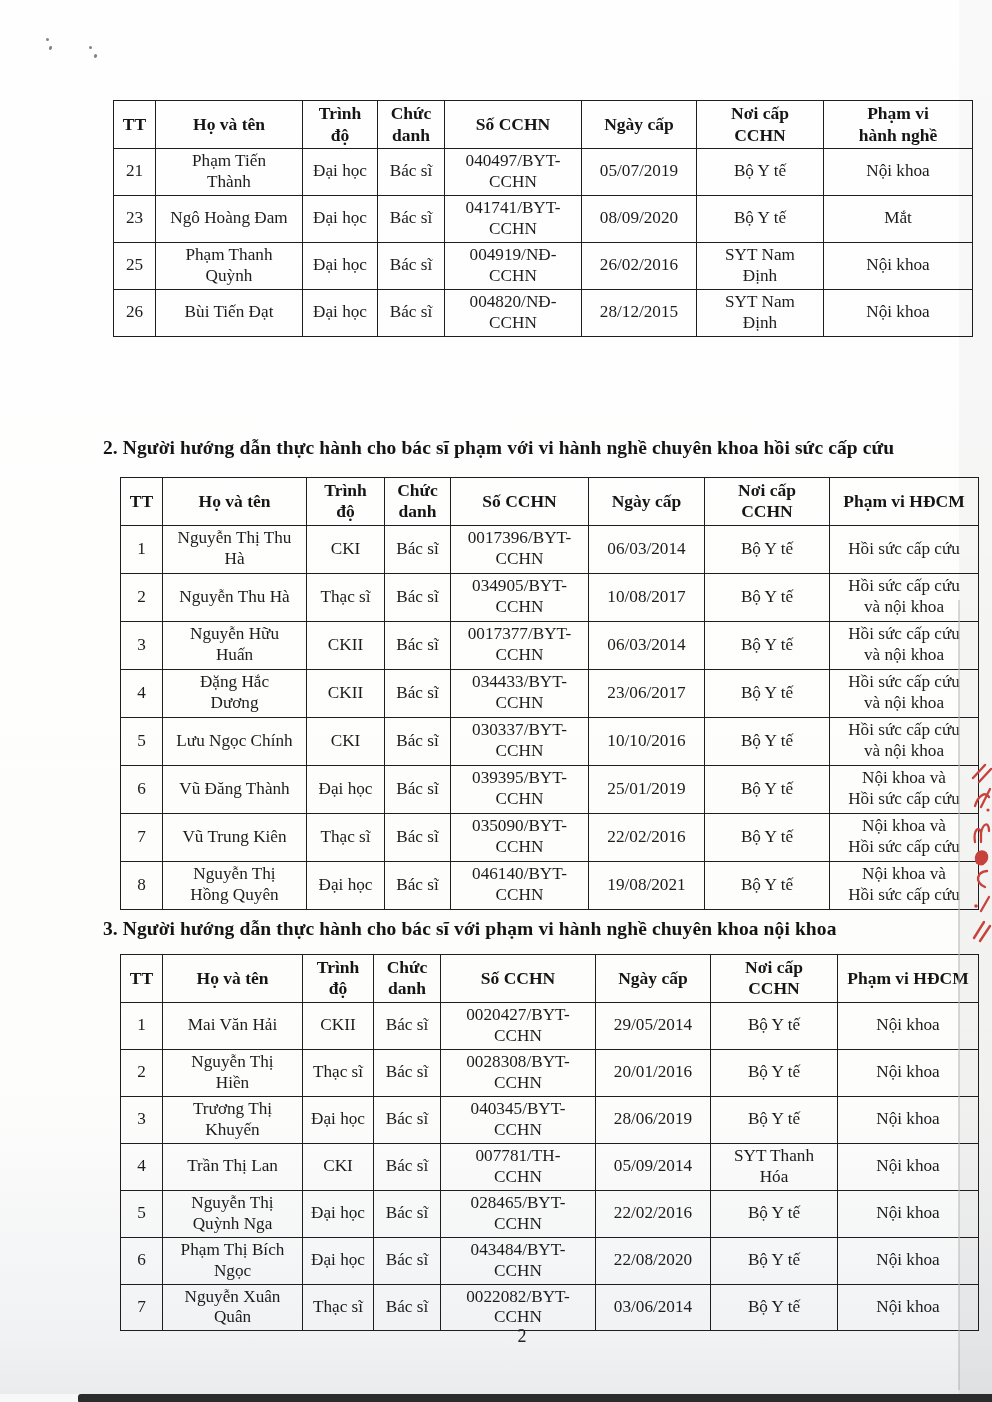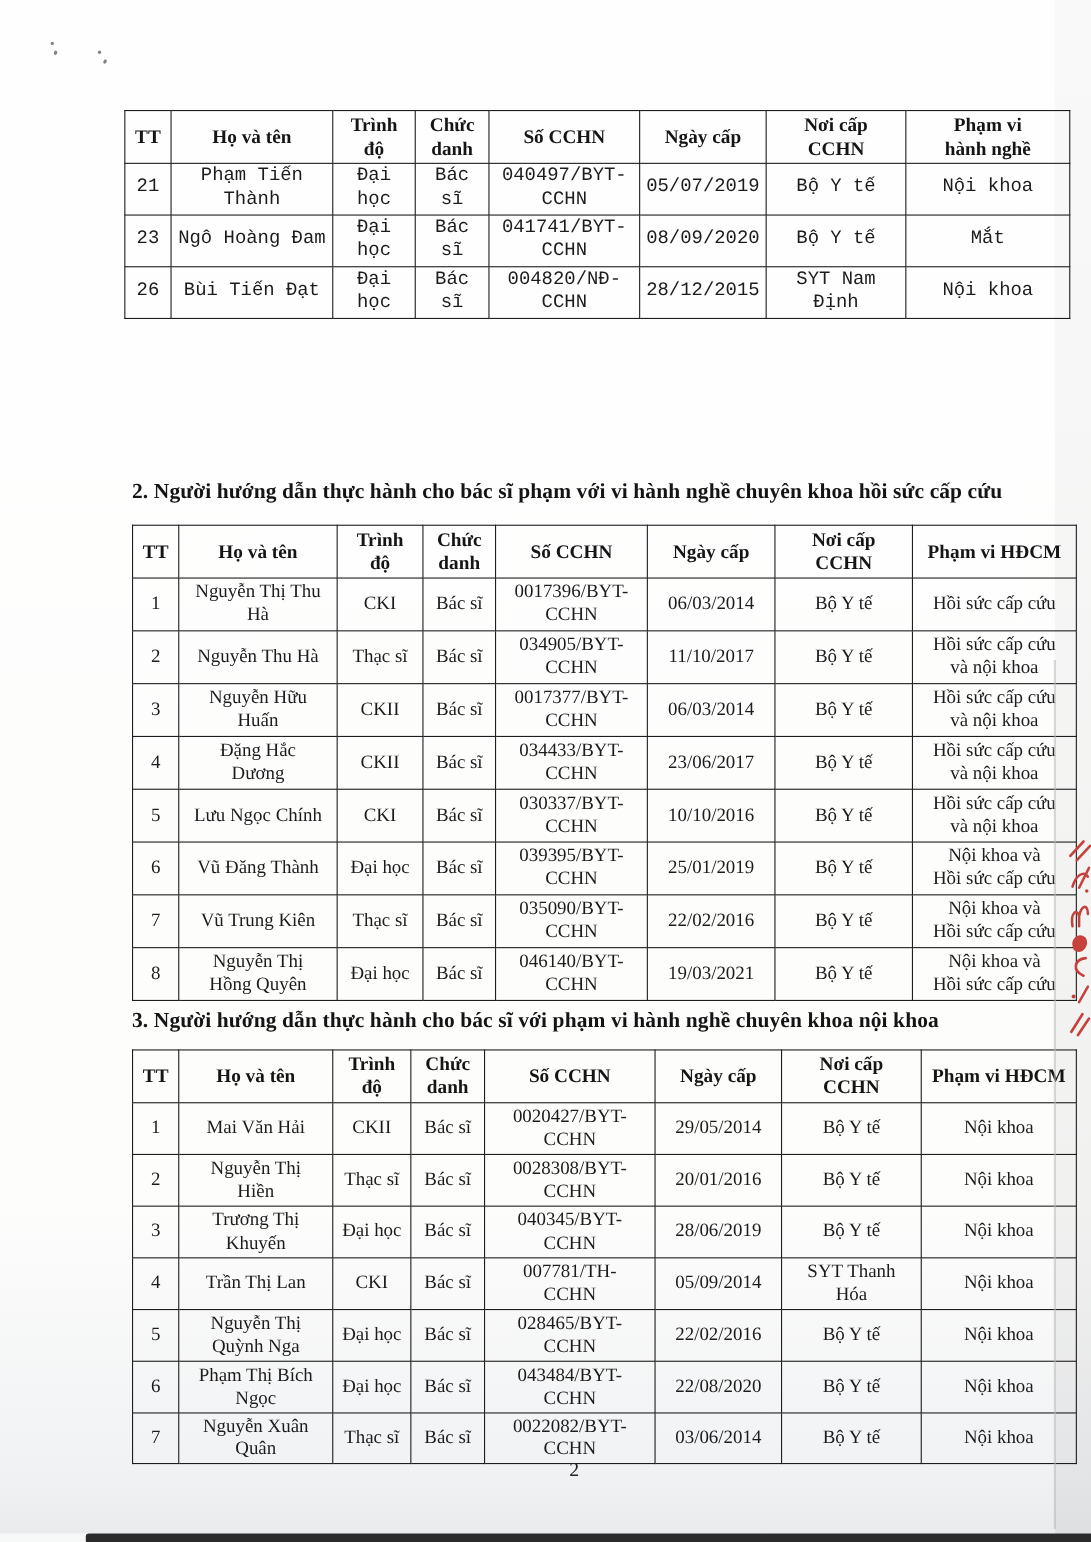--- a/index.html
+++ b/index.html
@@ -22,21 +22,21 @@
     white-space:pre-line;
     padding:2px 3px;
     line-height:1.22;
     overflow:hidden;
   }
   th { font-weight:bold; font-size:17.5px; color:#151515; }
   td { font-size:17.2px; color:#1c1c1c; }
 
   #t1 { left:113px; top:100px; width:818px; }
   #t1 thead tr { height:48px; }
-  #t1 tbody tr { height:45px;font-family:Liberation Mono, monospace; }
+  #t1 tbody tr { height:45px; }
   #t1 th:nth-child(1){width:35px} #t1 th:nth-child(2){width:140px}
   #t1 th:nth-child(3){width:68px} #t1 th:nth-child(4){width:60px}
   #t1 th:nth-child(5){width:130px} #t1 th:nth-child(6){width:108px}
   #t1 th:nth-child(7){width:120px} #t1 th:nth-child(8){width:142px}
 
   #t2 { left:120px; top:477px; width:803px; }
   #t2 thead tr { height:44px; }
   #t2 tbody tr { height:48px; }
   #t2 th:nth-child(1){width:35px} #t2 th:nth-child(2){width:137px}
   #t2 th:nth-child(3){width:71px} #t2 th:nth-child(4){width:59px}
@@ -45,21 +45,21 @@
 
   #t3 { left:120px; top:954px; width:803px; }
   #t3 thead tr { height:42px; }
   #t3 tbody tr { height:43px; }
   #t3 th:nth-child(1){width:35px} #t3 th:nth-child(2){width:133px}
   #t3 th:nth-child(3){width:64px} #t3 th:nth-child(4){width:60px}
   #t3 th:nth-child(5){width:148px} #t3 th:nth-child(6){width:108px}
   #t3 th:nth-child(7){width:120px} #t3 th:nth-child(8){width:134px}
 
   .sec-heading {
-    position:absolute; left:120px; width:830px; margin:0;
+    position:absolute; left:103px; width:830px; margin:0;
     font-size:19.5px; font-weight:bold; color:#141414;
     letter-spacing:0.1px;
   }
   #h2 { top:437px; }
   #h3 { top:918px; }
 
   .page-number {
     position:absolute; left:113px; top:1326px; width:818px;
     text-align:center; font-size:18px; color:#222;
   }
@@ -136,20 +136,33 @@
           <td>Ngô Hoàng Đam</td>
           <td>Đại học</td>
           <td>Bác sĩ</td>
           <td>041741/BYT-
 CCHN</td>
           <td>08/09/2020</td>
           <td>Bộ Y tế</td>
           <td>Mắt</td>
         </tr>
         <tr>
+          <td>25</td>
+          <td>Phạm Thanh
+Quỳnh</td>
+          <td>Đại học</td>
+          <td>Bác sĩ</td>
+          <td>004919/NĐ-
+CCHN</td>
+          <td>26/02/2016</td>
+          <td>SYT Nam
+Định</td>
+          <td>Nội khoa</td>
+        </tr>
+        <tr>
           <td>26</td>
           <td>Bùi Tiến Đạt</td>
           <td>Đại học</td>
           <td>Bác sĩ</td>
           <td>004820/NĐ-
 CCHN</td>
           <td>28/12/2015</td>
           <td>SYT Nam
 Định</td>
           <td>Nội khoa</td>
@@ -188,21 +201,21 @@
           <td>Bộ Y tế</td>
           <td>Hồi sức cấp cứu</td>
         </tr>
         <tr>
           <td>2</td>
           <td>Nguyễn Thu Hà</td>
           <td>Thạc sĩ</td>
           <td>Bác sĩ</td>
           <td>034905/BYT-
 CCHN</td>
-          <td>11/10/2017</td>
+          <td>10/08/2017</td>
           <td>Bộ Y tế</td>
           <td>Hồi sức cấp cứu
 và nội khoa</td>
         </tr>
         <tr>
           <td>3</td>
           <td>Nguyễn Hữu
 Huấn</td>
           <td>CKII</td>
           <td>Bác sĩ</td>
@@ -263,21 +276,21 @@
 Hồi sức cấp cứu</td>
         </tr>
         <tr>
           <td>8</td>
           <td>Nguyễn Thị
 Hồng Quyên</td>
           <td>Đại học</td>
           <td>Bác sĩ</td>
           <td>046140/BYT-
 CCHN</td>
-          <td>19/03/2021</td>
+          <td>19/08/2021</td>
           <td>Bộ Y tế</td>
           <td>Nội khoa và
 Hồi sức cấp cứu</td>
         </tr>
       </tbody>
     </table>
 
   <h2 id="h3" class="sec-heading">3. Người hướng dẫn thực hành cho bác sĩ với phạm vi hành nghề chuyên khoa nội khoa</h2>
 
   <table id="t3">

